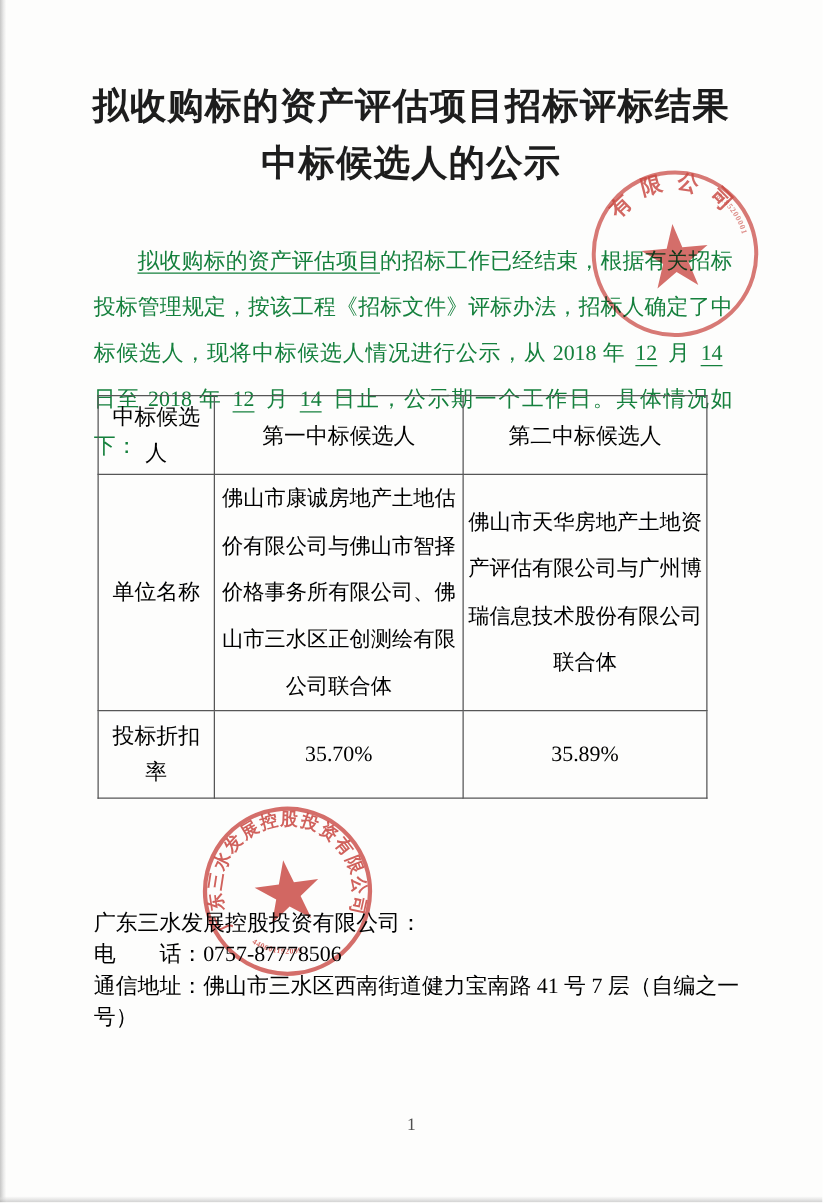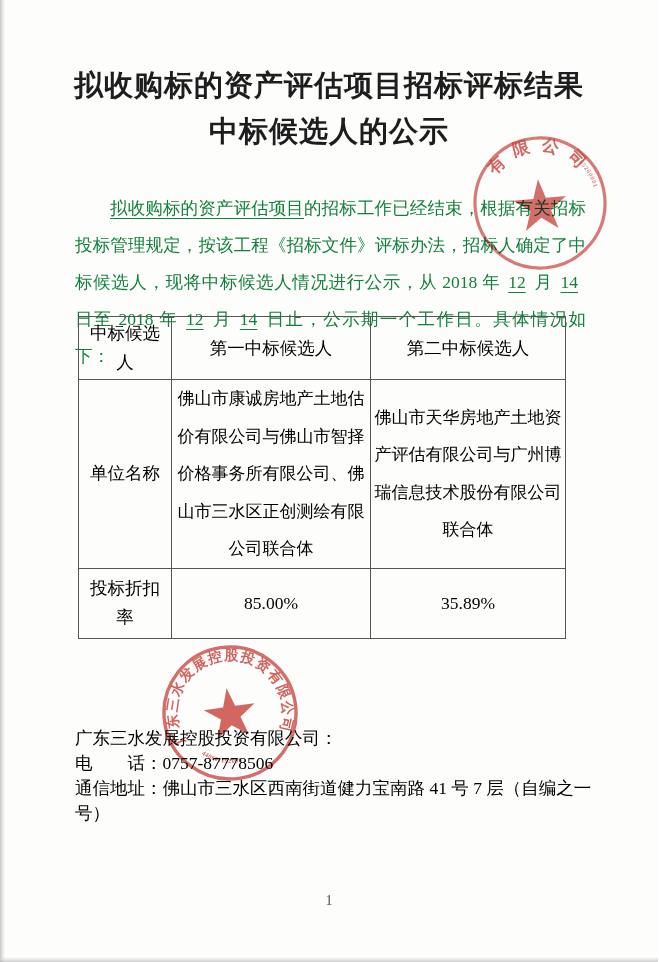--- a/index.html
+++ b/index.html
@@ -71,21 +71,21 @@
         <td>第一中标候选人</td>
         <td>第二中标候选人</td>
       </tr>
       <tr class="r-name">
         <td class="label-cell">单位名称</td>
         <td>佛山市康诚房地产土地估价有限公司与佛山市智择价格事务所有限公司、佛山市三水区正创测绘有限公司联合体</td>
         <td>佛山市天华房地产土地资产评估有限公司与广州博瑞信息技术股份有限公司联合体</td>
       </tr>
       <tr class="r-rate">
         <td class="label-cell">投标折扣率</td>
-        <td>85.00%</td>
+        <td>35.70%</td>
         <td>35.89%</td>
       </tr>
     </tbody>
   </table>
 
   <div class="contact">
     <p><span>广东三水发展控股投资有限公司：</span></p>
     <p><span>电　　话：</span><span>0757-87778506</span></p>
     <p><span>通信地址：</span><span>佛山市三水区西南街道健力宝南路 41 号 7 层（自编之一号）</span></p>
   </div>

